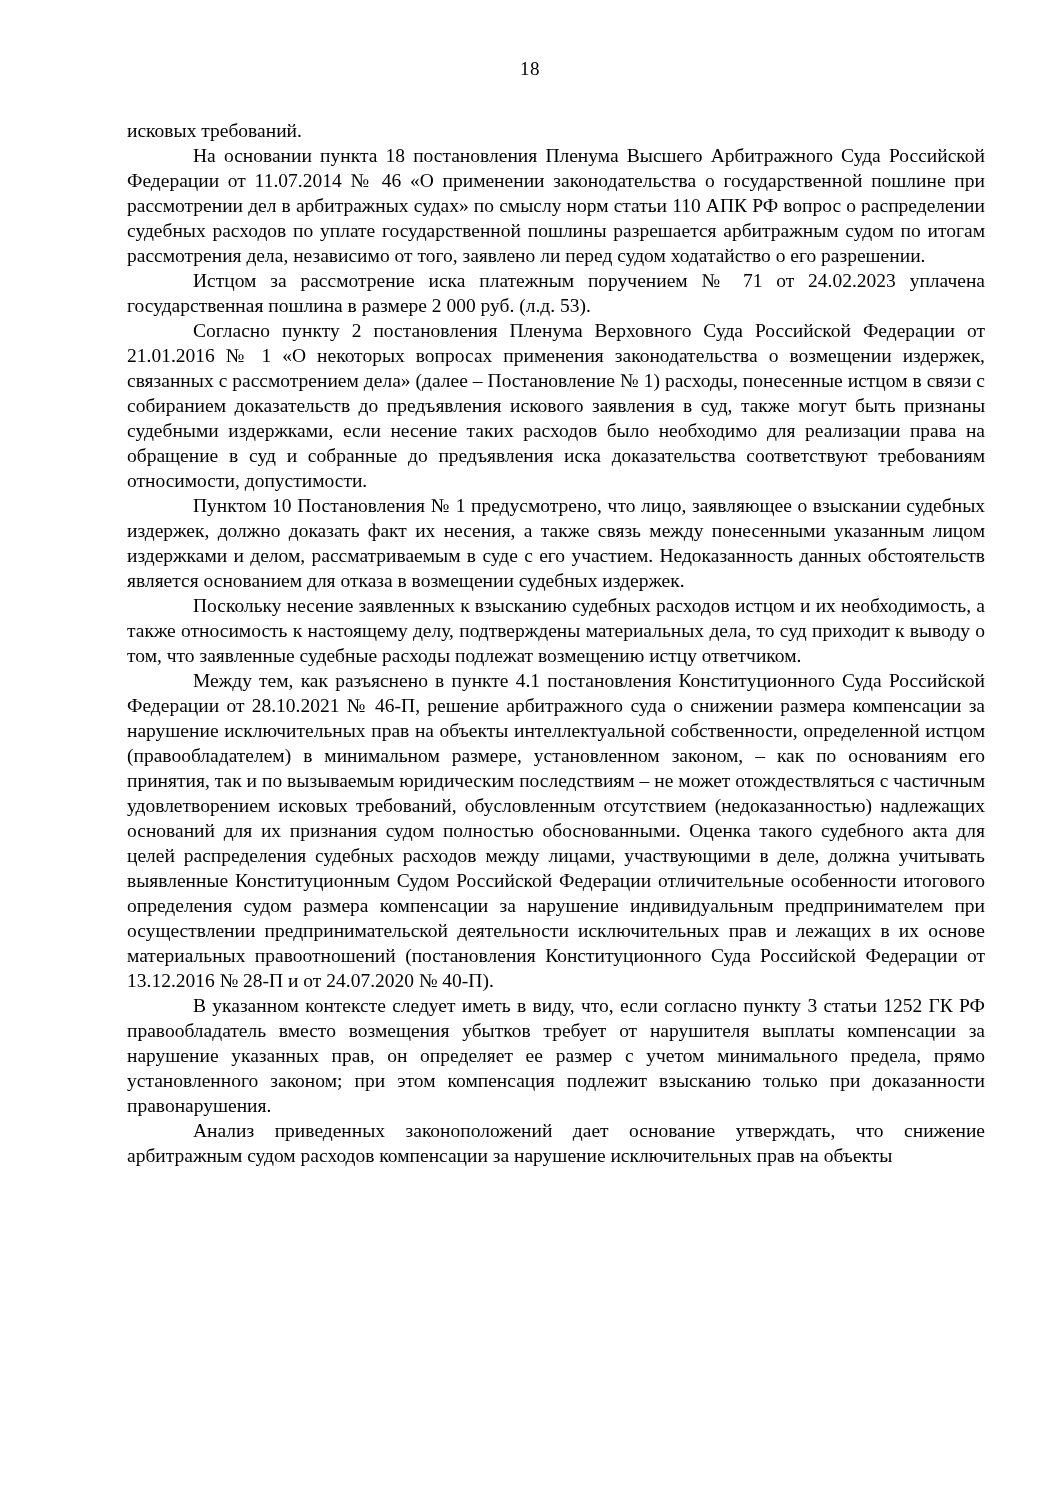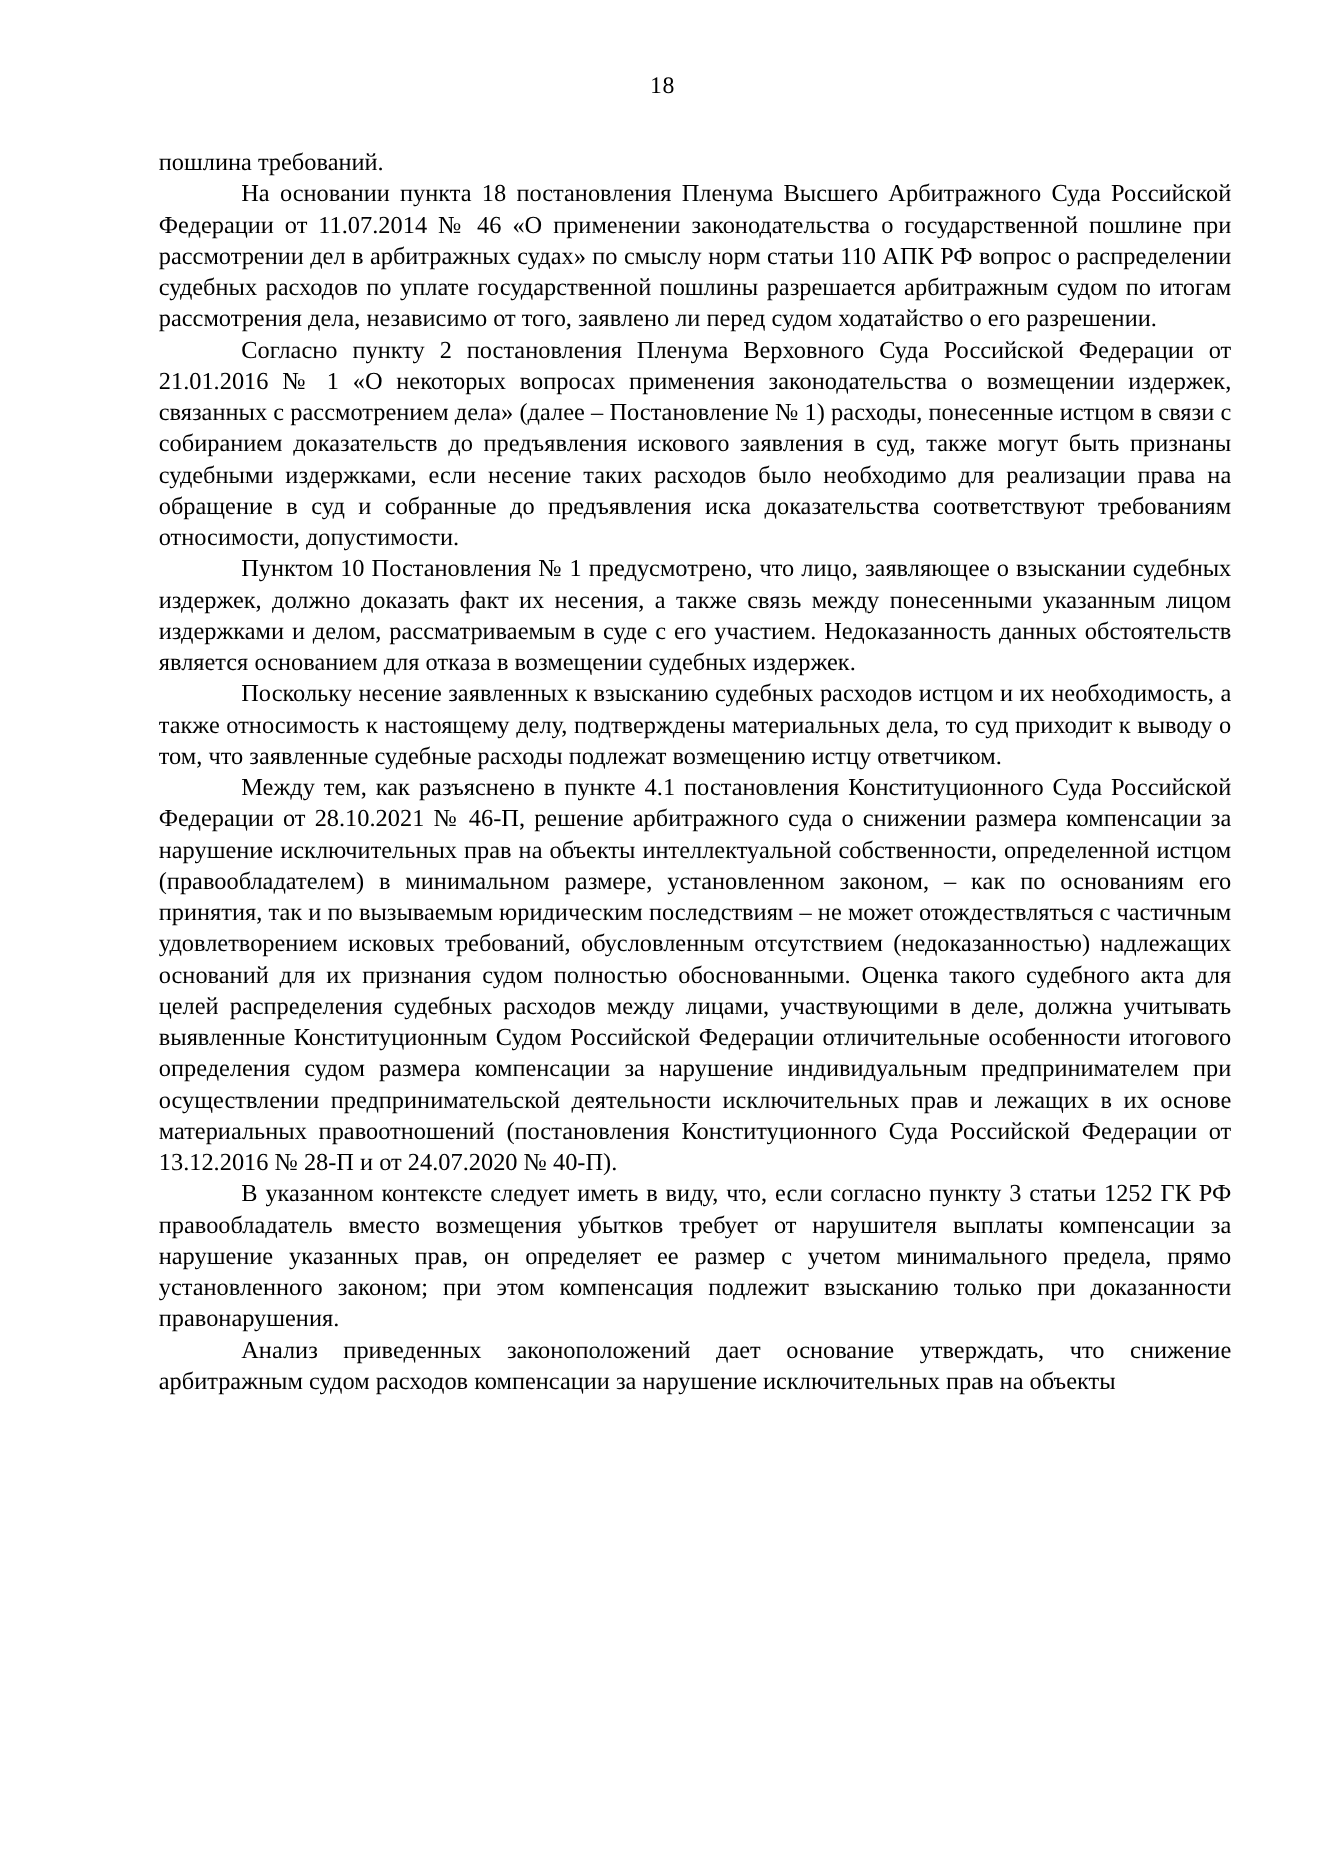--- a/index.html
+++ b/index.html
@@ -43,22 +43,23 @@
     text-indent: 0;
   }
 </style>
 </head>
 <body>
 
 <div class="page">
   <div class="page-number">18</div>
 
   <div class="body-text">
-    <p class="para no-indent">пошлина требований.</p>
+    <p class="para no-indent">исковых требований.</p>
     <p class="para">На основании пункта 18 постановления Пленума Высшего Арбитражного Суда Российской Федерации от 11.07.2014 № 46 «О применении законодательства о государственной пошлине при рассмотрении дел в арбитражных судах» по смыслу норм статьи 110 АПК РФ вопрос о распределении судебных расходов по уплате государственной пошлины разрешается арбитражным судом по итогам рассмотрения дела, независимо от того, заявлено ли перед судом ходатайство о его разрешении.</p>
+    <p class="para">Истцом за рассмотрение иска платежным поручением № 71 от 24.02.2023 уплачена государственная пошлина в размере 2 000 руб. (л.д. 53).</p>
     <p class="para">Согласно пункту 2 постановления Пленума Верховного Суда Российской Федерации от 21.01.2016 № 1 «О некоторых вопросах применения законодательства о возмещении издержек, связанных с рассмотрением дела» (далее – Постановление № 1) расходы, понесенные истцом в связи с собиранием доказательств до предъявления искового заявления в суд, также могут быть признаны судебными издержками, если несение таких расходов было необходимо для реализации права на обращение в суд и собранные до предъявления иска доказательства соответствуют требованиям относимости, допустимости.</p>
     <p class="para">Пунктом 10 Постановления № 1 предусмотрено, что лицо, заявляющее о взыскании судебных издержек, должно доказать факт их несения, а также связь между понесенными указанным лицом издержками и делом, рассматриваемым в суде с его участием. Недоказанность данных обстоятельств является основанием для отказа в возмещении судебных издержек.</p>
     <p class="para">Поскольку несение заявленных к взысканию судебных расходов истцом и их необходимость, а также относимость к настоящему делу, подтверждены материальных дела, то суд приходит к выводу о том, что заявленные судебные расходы подлежат возмещению истцу ответчиком.</p>
     <p class="para">Между тем, как разъяснено в пункте 4.1 постановления Конституционного Суда Российской Федерации от 28.10.2021 № 46-П, решение арбитражного суда о снижении размера компенсации за нарушение исключительных прав на объекты интеллектуальной собственности, определенной истцом (правообладателем) в минимальном размере, установленном законом, – как по основаниям его принятия, так и по вызываемым юридическим последствиям – не может отождествляться с частичным удовлетворением исковых требований, обусловленным отсутствием (недоказанностью) надлежащих оснований для их признания судом полностью обоснованными. Оценка такого судебного акта для целей распределения судебных расходов между лицами, участвующими в деле, должна учитывать выявленные Конституционным Судом Российской Федерации отличительные особенности итогового определения судом размера компенсации за нарушение индивидуальным предпринимателем при осуществлении предпринимательской деятельности исключительных прав и лежащих в их основе материальных правоотношений (постановления Конституционного Суда Российской Федерации от 13.12.2016 № 28-П и от 24.07.2020 № 40-П).</p>
     <p class="para">В указанном контексте следует иметь в виду, что, если согласно пункту 3 статьи 1252 ГК РФ правообладатель вместо возмещения убытков требует от нарушителя выплаты компенсации за нарушение указанных прав, он определяет ее размер с учетом минимального предела, прямо установленного законом; при этом компенсация подлежит взысканию только при доказанности правонарушения.</p>
     <p class="para">Анализ приведенных законоположений дает основание утверждать, что снижение арбитражным судом расходов компенсации за нарушение исключительных прав на объекты</p>
   </div>
 </div>
 
 </body></html>

